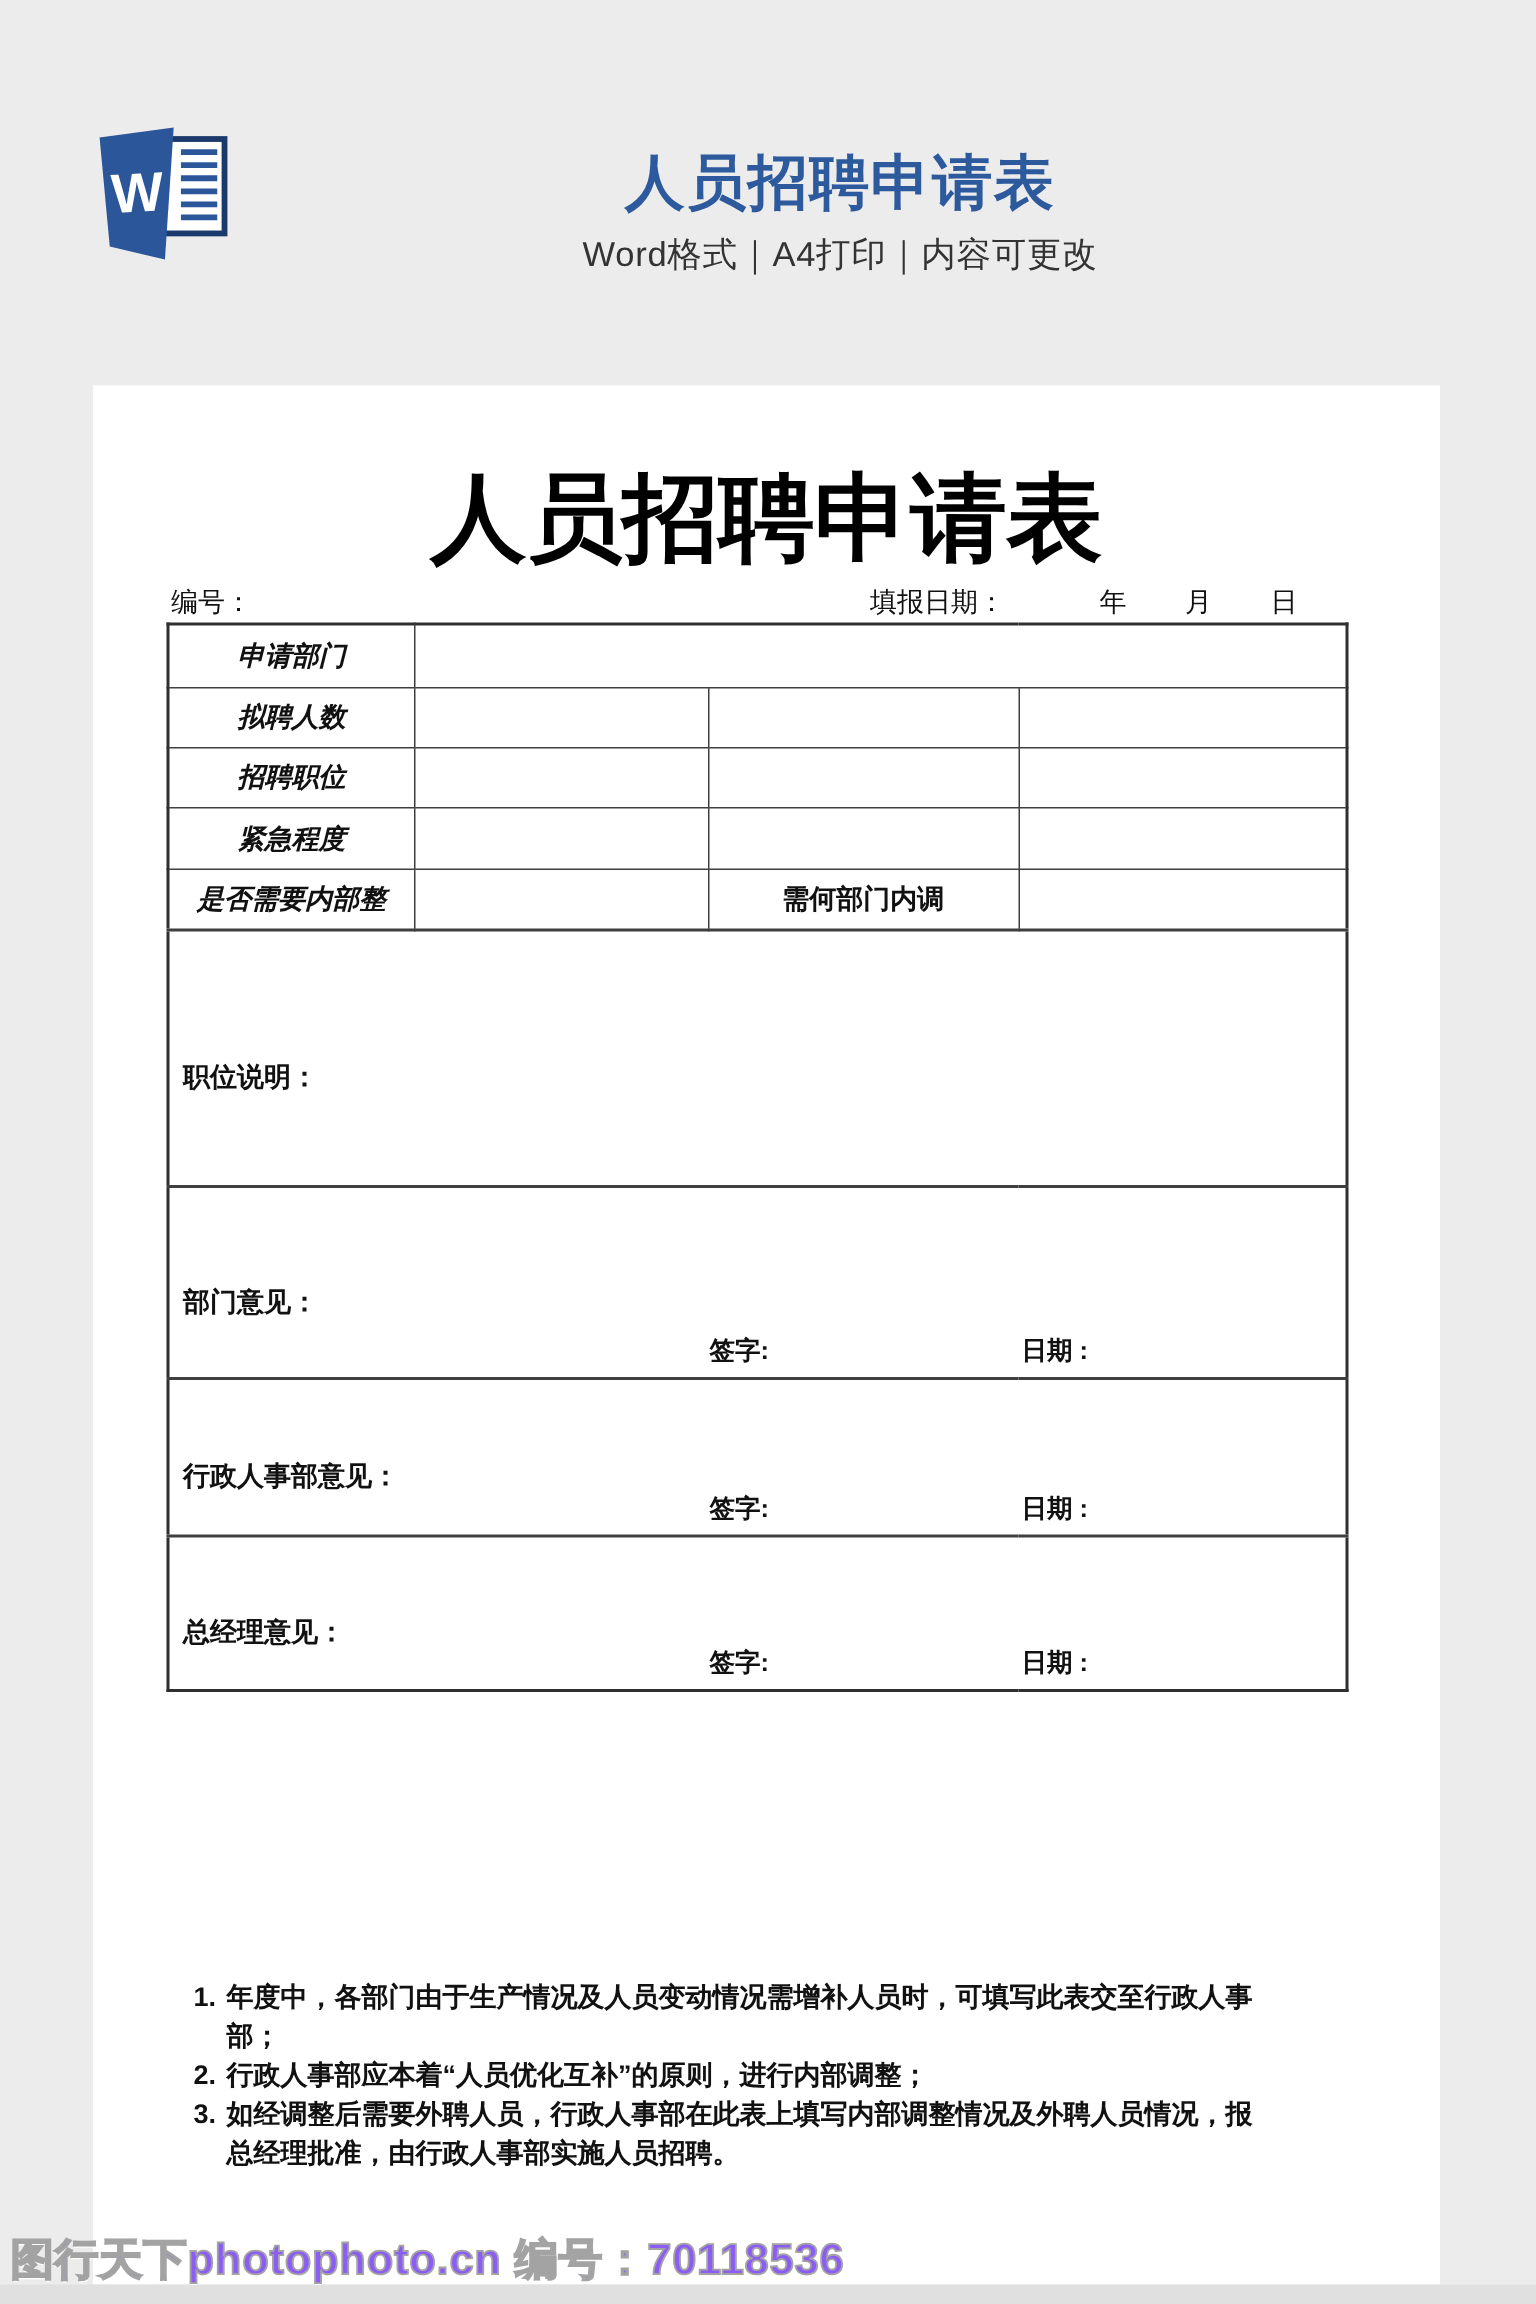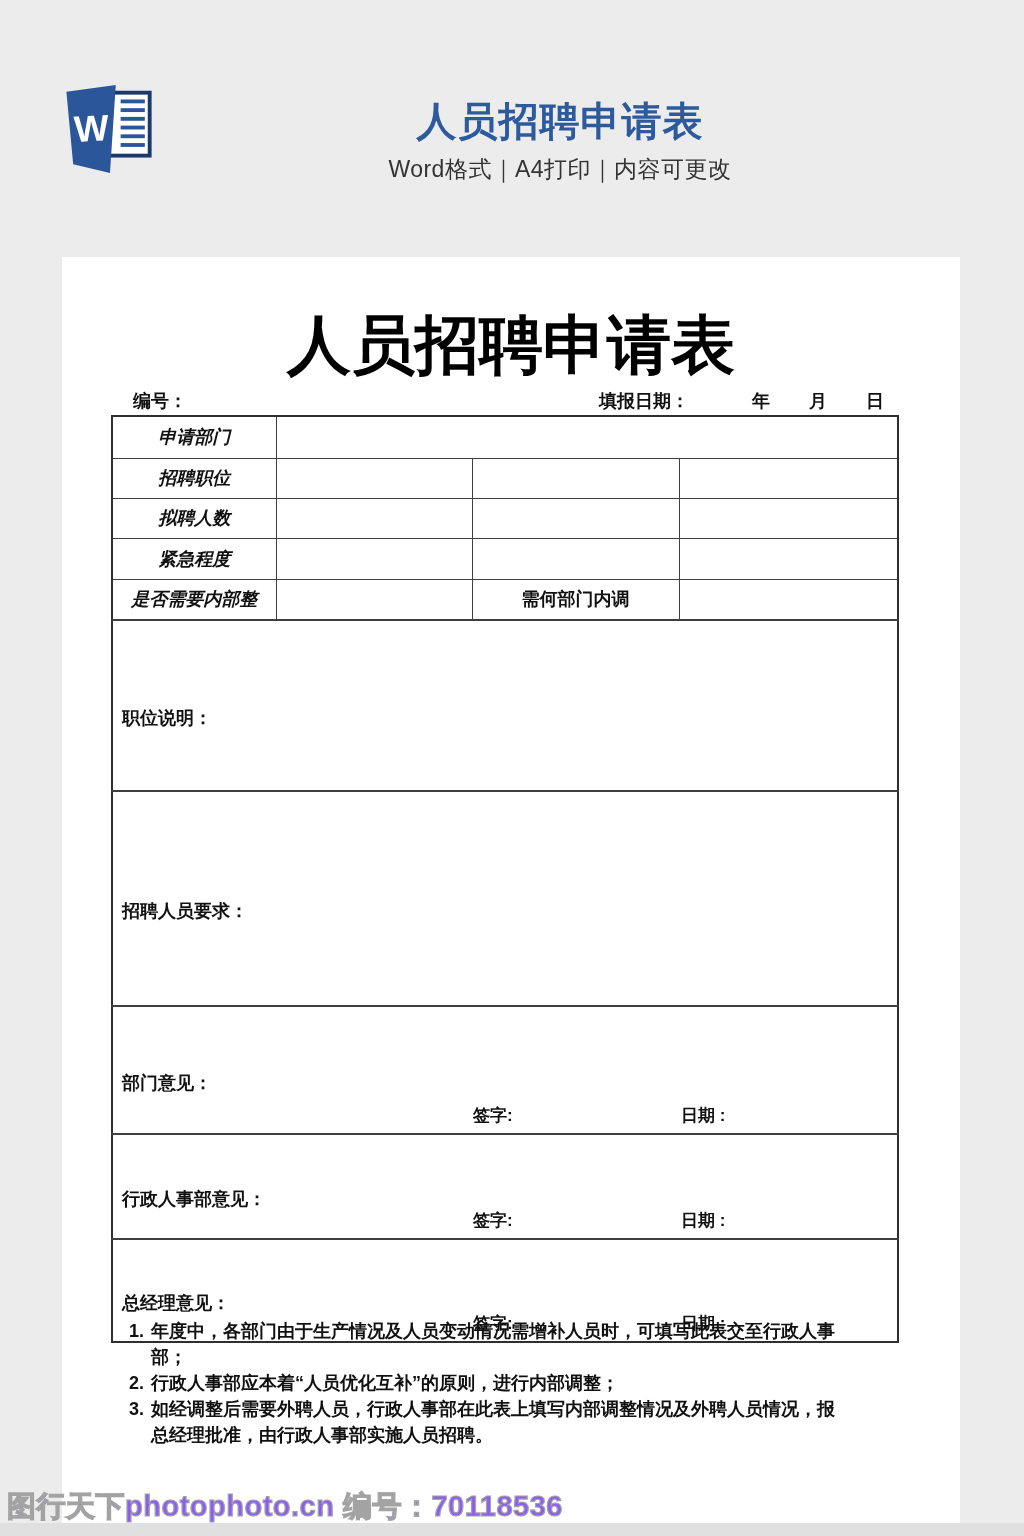--- a/index.html
+++ b/index.html
@@ -12,22 +12,22 @@
              font-size:40px;font-weight:700;color:#2d5a9d;letter-spacing:1px;}
   .hdr-sub{position:absolute;left:160px;top:154px;width:800px;text-align:center;
            font-size:23px;font-weight:500;color:#333;letter-spacing:0.5px;}
 
   
   .page{position:absolute;left:62px;top:257px;width:898px;height:1266px;background:#fff;}
   .doc-title{position:absolute;left:62px;top:306px;width:898px;text-align:center;
              font-family:"Liberation Serif","DejaVu Serif",serif;
              font-size:64px;font-weight:700;color:#000;line-height:80px;}
 
-  .serial-row{position:absolute;left:127px;top:389px;width:786px;height:24px;
-              font-size:18px;font-weight:700;color:#111;}
+  .serial-row{position:absolute;left:108px;top:389px;width:786px;height:24px;
+              font-size:18px;font-weight:400;color:#111;}
   .serial-row span{position:absolute;white-space:nowrap;}
   .sr-serial{left:6px;}
   .sr-datelabel{left:472px;}
   .sr-year{left:625px;}
   .sr-month{left:682px;}
   .sr-day{left:739px;}
 
   
   table.form{position:absolute;left:111px;top:415px;border-collapse:collapse;
              table-layout:fixed;width:786px;border:2px solid #2f2f2f;}
@@ -93,51 +93,46 @@
         <col style="width:196px">
         <col style="width:207px">
         <col style="width:219px">
       </colgroup>
     <tbody>
         <tr style="height:42px">
       <td class="lbl">申请部门</td>
       <td colspan="3"></td>
     </tr>
     <tr style="height:40px">
-      <td class="lbl">招聘职位</td>
+      <td class="lbl">拟聘人数</td>
       <td></td>
       <td></td>
       <td></td>
     </tr>
     <tr style="height:40px">
-      <td class="lbl">拟聘人数</td>
+      <td class="lbl">招聘职位</td>
       <td></td>
       <td></td>
       <td></td>
     </tr>
     <tr style="height:41px">
       <td class="lbl">紧急程度</td>
       <td></td>
       <td></td>
       <td></td>
     </tr>
     <tr style="height:41px">
       <td class="lbl">是否需要内部整</td>
       <td></td>
       <td class="mid-lbl">需何部门内调</td>
       <td></td>
     </tr>
     <tr style="height:171px">
       <td class="section" colspan="4">
         <div class="sec-label">职位说明：</div>
-      </td>
-    </tr>
-    <tr style="height:215px">
-      <td class="section" colspan="4">
-        <div class="sec-label">招聘人员要求：</div>
       </td>
     </tr>
     <tr style="height:128px">
       <td class="section" colspan="4">
         <div class="sec-label">部门意见：</div>
         <div class="signline">
           <span class="sign">签字:</span>
           <span class="date">日期 :</span>
         </div>
       </td>

